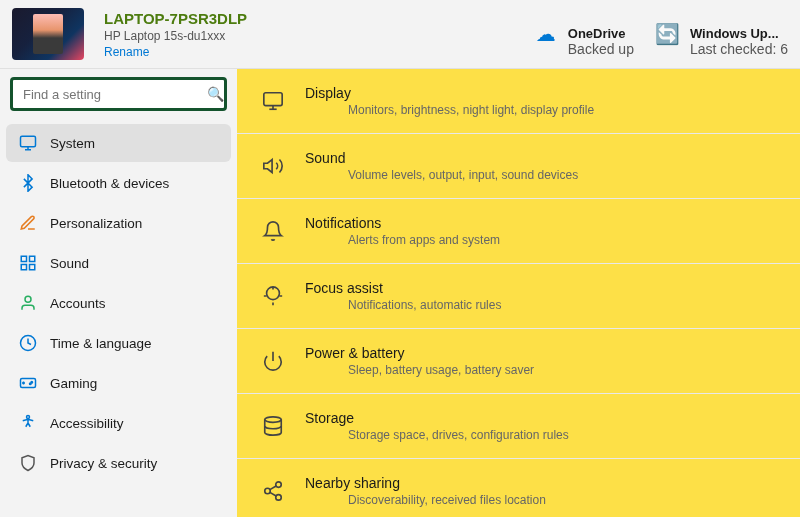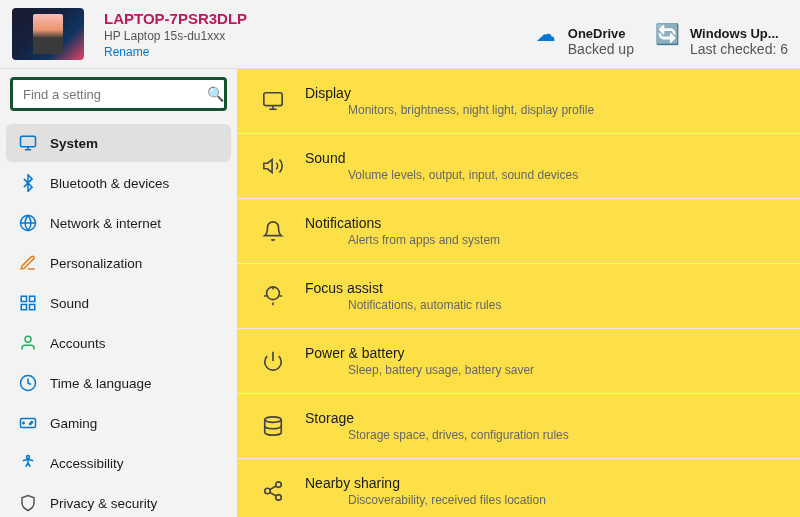--- a/index.html
+++ b/index.html
@@ -45,21 +45,21 @@
 
     .device-info {
       display: flex;
       flex-direction: column;
       gap: 2px;
     }
 
     .device-name {
       font-size: 15px;
       font-weight: 600;
-      color: #be185d;
+      color: #4d7c0f;
     }
 
     .device-model {
       font-size: 12px;
       color: #555;
     }
 
     .device-rename {
       font-size: 12px;
       color: #0078d4;
@@ -175,21 +175,21 @@
       cursor: pointer;
       border-radius: 6px;
       margin: 1px 6px;
       font-size: 13.5px;
       color: #1a1a1a;
       transition: background 0.1s;
     }
 
     .nav-item.active {
       background: #e0e0e0;
-      font-weight: 700;
+      font-weight: 400;
     }
 
     .nav-item-icon {
       width: 20px;
       height: 20px;
       display: flex;
       align-items: center;
       justify-content: center;
       font-size: 16px;
       flex-shrink: 0;
@@ -314,30 +314,20 @@
 
       <div class="nav-item">
         <span class="nav-item-icon icon-bluetooth">
           <svg width="18" height="18" viewBox="0 0 24 24" fill="none" stroke="#0078d4" stroke-width="2">
             <polyline points="6.5 6.5 17.5 17.5 12 23 12 1 17.5 6.5 6.5 17.5"></polyline>
           </svg>
         </span>
         <span>Bluetooth &amp; devices</span>
       </div>
 
-      <div class="nav-item">
-        <span class="nav-item-icon icon-network">
-          <svg width="18" height="18" viewBox="0 0 24 24" fill="none" stroke="#0078d4" stroke-width="2">
-            <circle cx="12" cy="12" r="10"></circle>
-              <line x1="2" y1="12" x2="22" y2="12"></line>
-            <path d="M12 2a15.3 15.3 0 0 1 4 10 15.3 15.3 0 0 1-4 10 15.3 15.3 0 0 1-4-10 15.3 15.3 0 0 1 4-10z"></path>
-          </svg>
-        </span>
-        <span>Network &amp; internet</span>
-      </div>
 
       <div class="nav-item">
         <span class="nav-item-icon icon-personalization">
           <svg width="18" height="18" viewBox="0 0 24 24" fill="none" stroke="#e67e22" stroke-width="2">
             <path d="M12 20h9"></path>
               <path d="M16.5 3.5a2.121 2.121 0 0 1 3 3L7 19l-4 1 1-4L16.5 3.5z"></path>
           </svg>
         </span>
         <span>Personalization</span>
       </div>

